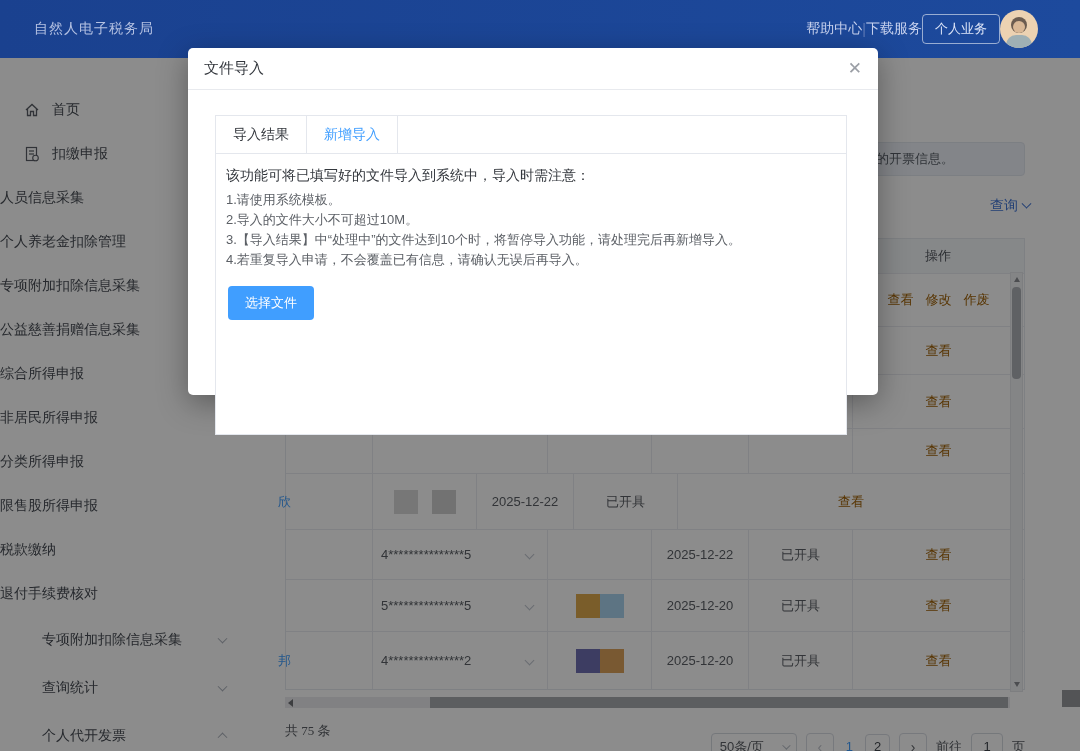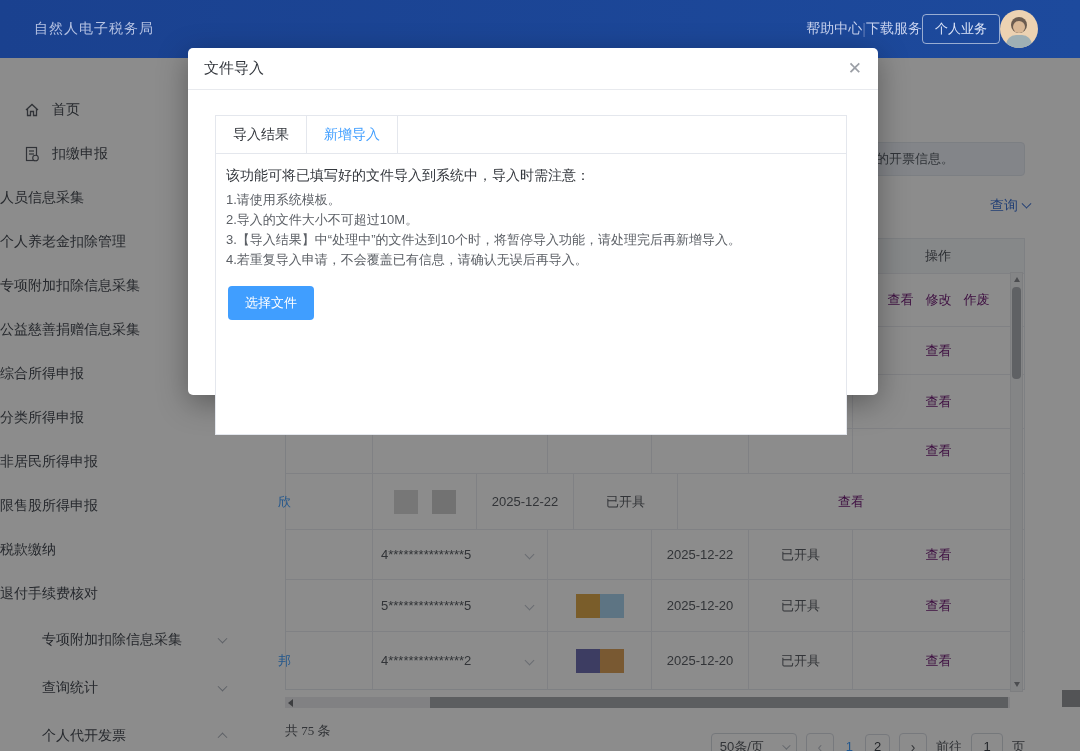--- a/index.html
+++ b/index.html
@@ -56,21 +56,21 @@
     border-left:1px solid #e9ecf1; }
   .c4 { width:97px; align-self:stretch; display:flex; align-items:center; justify-content:center;
     border-left:1px solid #e9ecf1; }
   .c5 { width:104px; align-self:stretch; display:flex; align-items:center; justify-content:center;
     border-left:1px solid #e9ecf1; }
   .c6 { flex:1; align-self:stretch; display:flex; align-items:center; justify-content:center; gap:12px;
     border-left:1px solid #e9ecf1; }
   .thead .c1,.thead .c2,.thead .c3,.thead .c4,.thead .c5,.thead .c6 { border-left:none; }
   .rh0{height:53px}.rh1{height:48px}.rh2{height:54px}.rh3{height:45px}
   .rh4{height:56px}.rh5{height:50px}.rh6{height:52px}.rh7{height:58px}
-  .act { color:#701a75; cursor:pointer; }
+  .act { color:#a16207; cursor:pointer; }
   .id-chev { position:absolute; right:14px; width:7px; height:7px; border-right:1.5px solid #c0c6cf;
     border-bottom:1.5px solid #c0c6cf; transform:rotate(45deg); cursor:pointer; }
   .blk { width:24px; height:24px; display:inline-block; }
   .blk.gap { margin-right:14px; }
   .blk.gap:last-child { margin-right:0; }
 
   
   .vsb { position:absolute; left:760px; top:214px; width:13px; height:420px; background:#f1f2f4; border:1px solid #e3e5e9; }
   .vsb-up { position:absolute; left:3px; top:4px; width:0; height:0;
     border-left:3.5px solid transparent; border-right:3.5px solid transparent; border-bottom:5px solid #8a8d92; }
@@ -166,24 +166,24 @@
       <li class="mi sub">
           <span>专项附加扣除信息采集</span>
         </li>
       <li class="mi sub">
           <span>公益慈善捐赠信息采集</span>
         </li>
       <li class="mi sub">
           <span>综合所得申报</span>
         </li>
       <li class="mi sub">
+          <span>非居民所得申报</span>
+        </li>
+      <li class="mi sub">
           <span>分类所得申报</span>
-        </li>
-      <li class="mi sub">
-          <span>非居民所得申报</span>
         </li>
       <li class="mi sub">
           <span>限售股所得申报</span>
         </li>
       <li class="mi sub">
           <span>税款缴纳</span>
         </li>
       <li class="mi sub">
           <span>退付手续费核对</span>
         </li>

